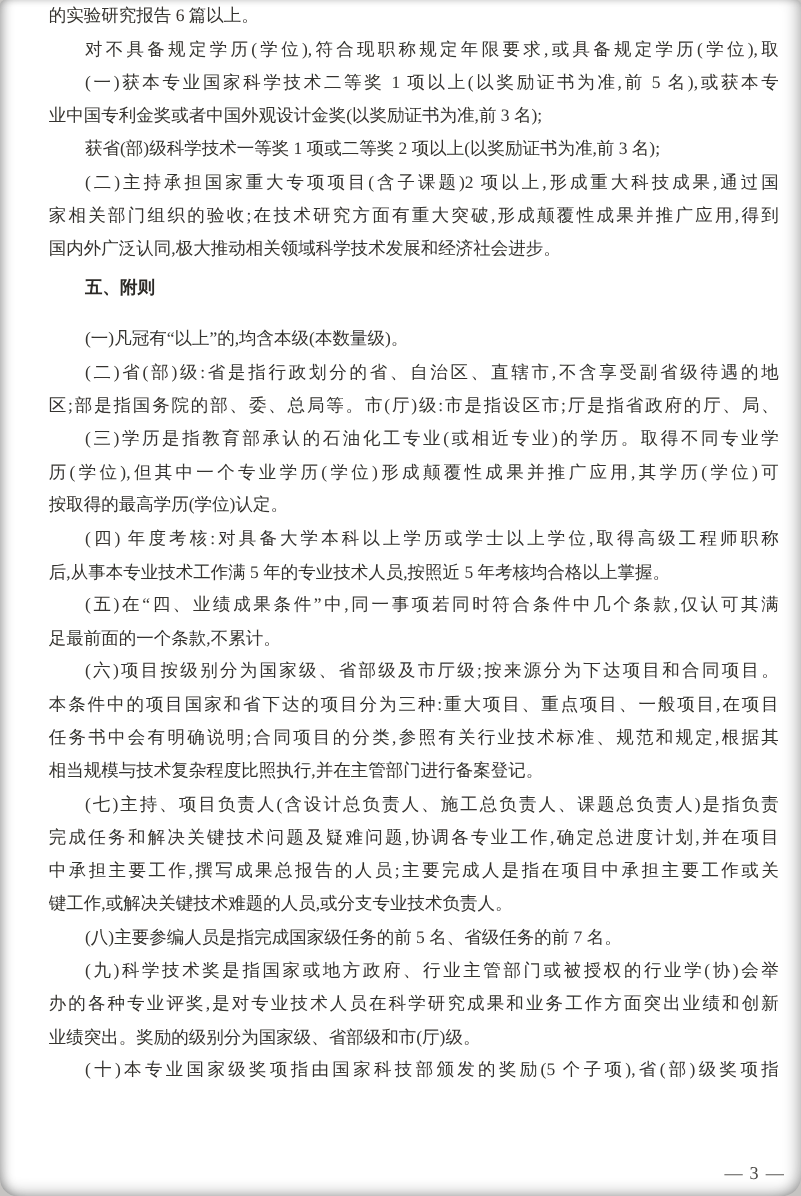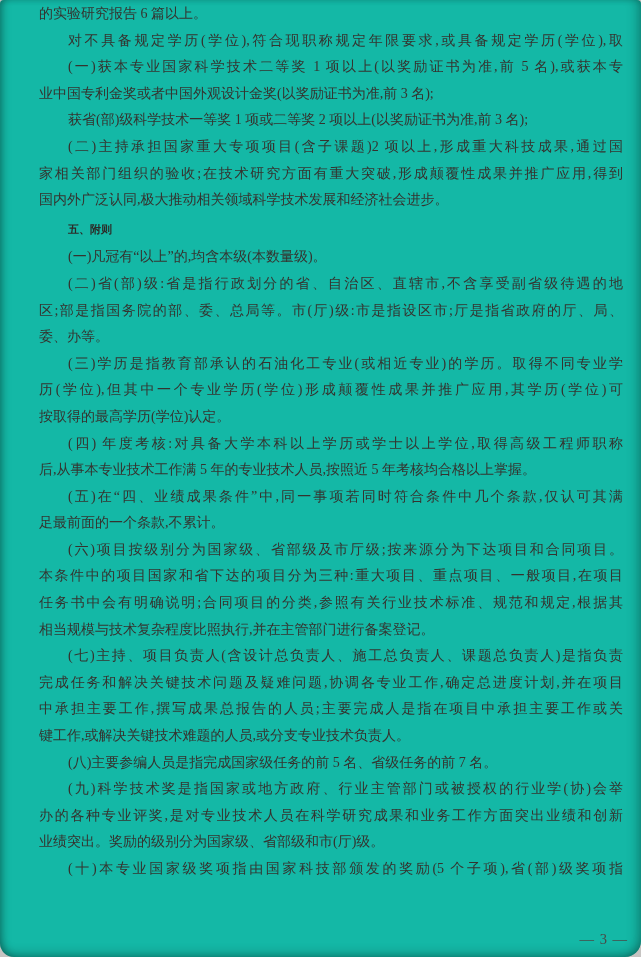--- a/index.html
+++ b/index.html
@@ -5,21 +5,21 @@
   html, body { margin: 0; padding: 0; }
   body {
     width: 641px; height: 957px;
     background: #c6c4c2;
     overflow: hidden;
     position: relative;
     font-family: "Liberation Serif", "DejaVu Serif", serif;
   }
   .page {
     position: absolute; inset: 0;
-    background: #14b8a6;
+    background: #ffffff;
     border-radius: 4px 4px 16px 14px;
     box-shadow:
       inset 7px 0 9px -5px rgba(0,0,0,.35),
       inset -10px 0 12px -7px rgba(0,0,0,.28),
       inset 0 -9px 12px -7px rgba(0,0,0,.30),
       inset 0 4px 6px -4px rgba(0,0,0,.12);
   }
   .textblock {
     position: absolute;
     left: 39px; top: 1px; width: 584px;
@@ -34,24 +34,24 @@
   }
   .line.fill {
     text-align: justify;
     text-align-last: justify;
     font-family: Liberation Serif, serif;
   }
   .line.indent { text-indent: 29px; }
   .line.heading {
     font-family: "Liberation Sans", "DejaVu Sans", sans-serif;
     font-weight: bold;
-    font-size: 11px;
+    font-size: 14px;
     color: #2c2a27;
     margin-top: 2px;
-    margin-bottom: 2px;
+    margin-bottom: 17px;
   }
   .page-number {
     position: absolute;
     top: 931px; right: 13px;
     font-size: 14.5px;
     letter-spacing: 1px;
     color: #4a4845;
   }
 </style>
 </head>
@@ -64,21 +64,20 @@
       <div class="line indent fill">(一)获本专业国家科学技术二等奖 1 项以上(以奖励证书为准,前 5 名),或获本专</div>
       <div class="line">业中国专利金奖或者中国外观设计金奖(以奖励证书为准,前 3 名);</div>
       <div class="line indent">获省(部)级科学技术一等奖 1 项或二等奖 2 项以上(以奖励证书为准,前 3 名);</div>
       <div class="line indent fill">(二)主持承担国家重大专项项目(含子课题)2 项以上,形成重大科技成果,通过国</div>
       <div class="line fill">家相关部门组织的验收;在技术研究方面有重大突破,形成颠覆性成果并推广应用,得到</div>
       <div class="line">国内外广泛认同,极大推动相关领域科学技术发展和经济社会进步。</div>
       <div class="line indent heading">五、附则</div>
       <div class="line indent">(一)凡冠有“以上”的,均含本级(本数量级)。</div>
       <div class="line indent fill">(二)省(部)级:省是指行政划分的省、自治区、直辖市,不含享受副省级待遇的地</div>
       <div class="line fill">区;部是指国务院的部、委、总局等。市(厅)级:市是指设区市;厅是指省政府的厅、局、</div>
-      <div class="line">委、办等。</div>
       <div class="line indent fill">(三)学历是指教育部承认的石油化工专业(或相近专业)的学历。取得不同专业学</div>
       <div class="line fill">历(学位),但其中一个专业学历(学位)形成颠覆性成果并推广应用,其学历(学位)可</div>
       <div class="line">按取得的最高学历(学位)认定。</div>
       <div class="line indent fill">(四) 年度考核:对具备大学本科以上学历或学士以上学位,取得高级工程师职称</div>
       <div class="line">后,从事本专业技术工作满 5 年的专业技术人员,按照近 5 年考核均合格以上掌握。</div>
       <div class="line indent fill">(五)在“四、业绩成果条件”中,同一事项若同时符合条件中几个条款,仅认可其满</div>
       <div class="line">足最前面的一个条款,不累计。</div>
       <div class="line indent fill">(六)项目按级别分为国家级、省部级及市厅级;按来源分为下达项目和合同项目。</div>
       <div class="line fill">本条件中的项目国家和省下达的项目分为三种:重大项目、重点项目、一般项目,在项目</div>
       <div class="line fill">任务书中会有明确说明;合同项目的分类,参照有关行业技术标准、规范和规定,根据其</div>

